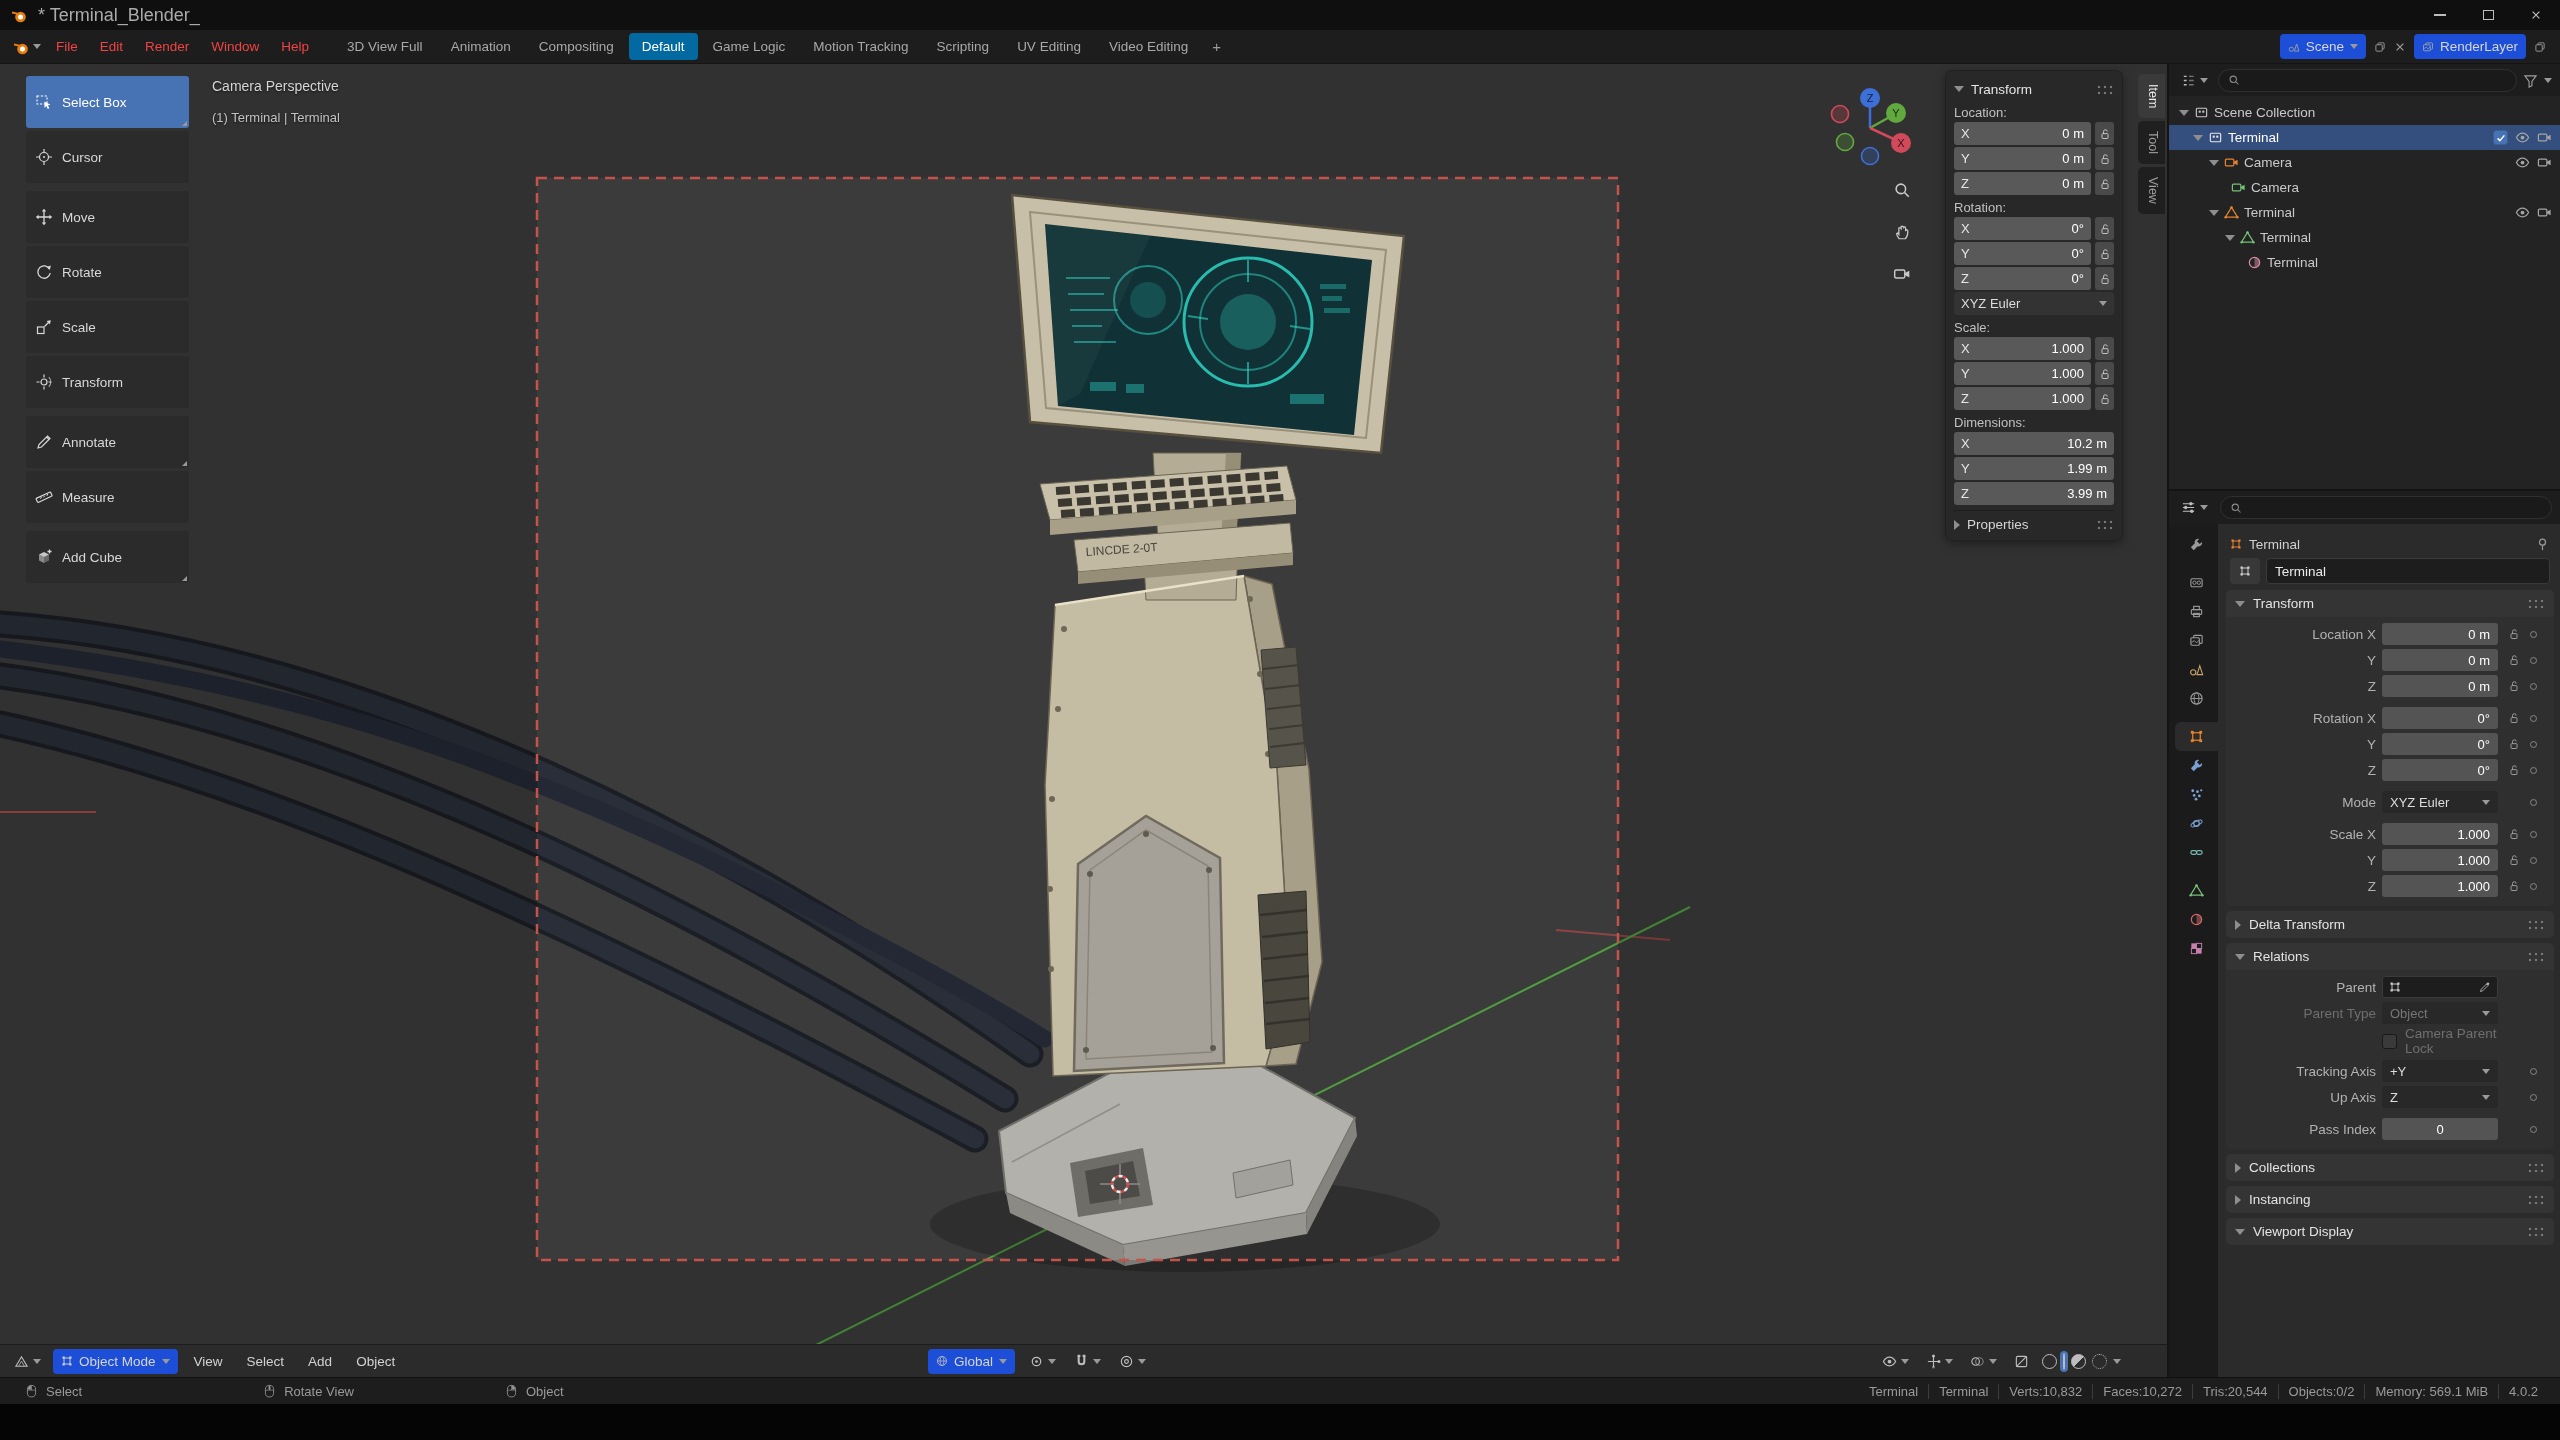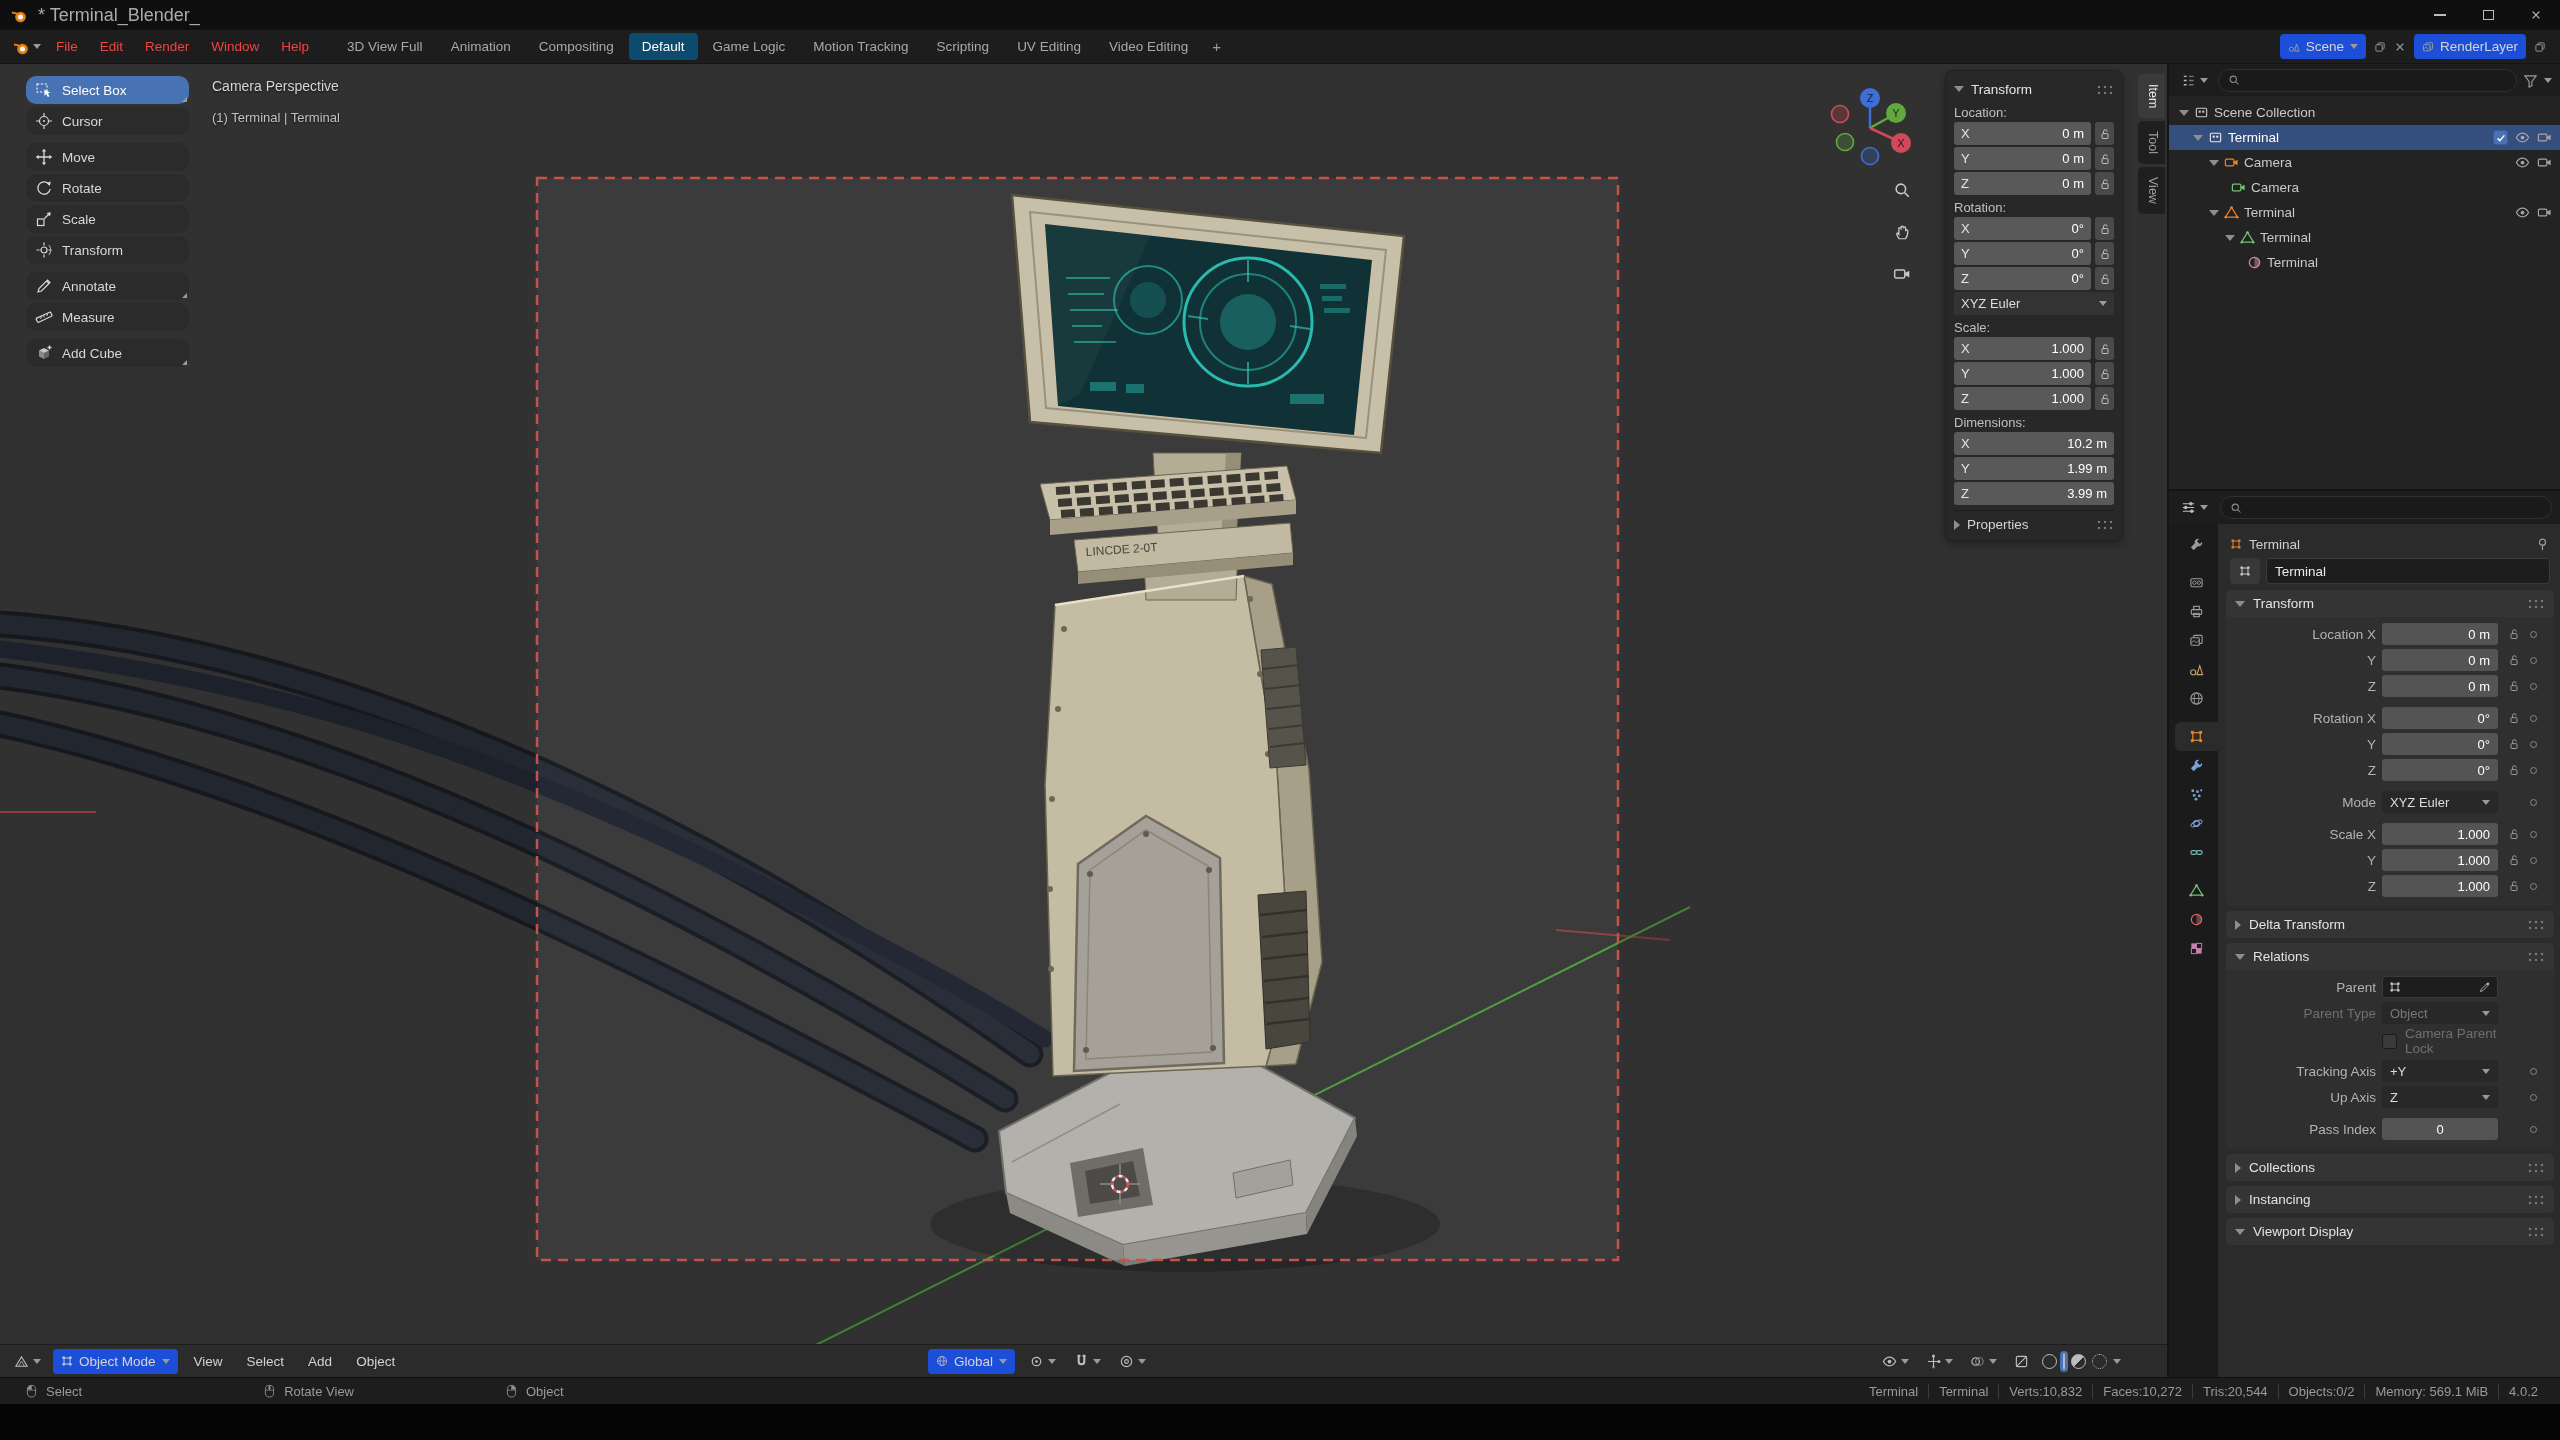--- a/index.html
+++ b/index.html
@@ -25,39 +25,39 @@
   .wbtn { width:48px; height:30px; display:flex; align-items:center; justify-content:center; color:#bdbdbd; }
   .w-min { width:12px; height:2px; background:#bdbdbd; }
   .w-max { width:11px; height:10px; border:1.6px solid #bdbdbd; }
 
   
   .menubar { position:absolute; left:0; top:30px; width:2560px; height:34px; background:#1d1d1d; display:flex; align-items:center; border-bottom:1px solid #141414; }
   .mlogo { margin-left:12px; margin-right:4px; display:flex; align-items:center; gap:3px; }
   .menu-item { padding:0 11px; height:26px; display:flex; align-items:center; color:#ef4444; border-radius:4px; }
   .wstabs { display:flex; align-items:center; margin-left:14px; gap:2px; }
   .wstab { padding:0 13px; height:27px; display:flex; align-items:center; color:#a8a8a8; border-radius:4px; font-size:13.5px; }
-  .wstab.active { background:#0c4a6e; color:#ffffff;text-align:center; }
+  .wstab.active { background:#0369a1; color:#ffffff;text-align:center; }
   .wstab.add { padding:0 9px; color:#9a9a9a; font-size:15px; }
   .mbright { margin-left:auto; margin-right:14px; display:flex; align-items:center; gap:8px; }
   .pill { display:flex; align-items:center; gap:6px; height:25px; padding:0 8px; background:#1d4ed8; border-radius:4px; color:#d5d5d5; }
   .mbicon { color:#9f9f9f; display:flex; align-items:center; }
 
   
   .main { position:absolute; left:0; top:64px; width:2560px; height:1313px; display:flex; }
   .vcol { width:2167px; display:flex; flex-direction:column; }
   .viewport { position:relative; height:1280px; background:#3b3b3b; overflow:hidden; }
   .scene { position:absolute; left:0; top:0; }
 
   
   .vtext { position:absolute; left:212px; top:14px; z-index:4; text-shadow:0 1px 2px rgba(0,0,0,.6); }
   .vtext .l1 { color:#d6d6d6; font-size:14px; }
   .vtext .l2 { color:#c2c2c2; font-size:13px; margin-top:16px; }
 
   .tools { position:absolute; left:26px; top:12px; width:163px; z-index:5; }
-  .tool { position:relative; display:flex; align-items:center; gap:9px; height:28px; margin-bottom:3px; padding:0 9px; background:#2b2b2bee; border-radius:10px; color:#d8d8d8; font-size:13.5px; }
+  .tool { position:relative; display:flex; align-items:center; gap:9px; height:52px; margin-bottom:3px; padding:0 9px; background:#2b2b2bee; border-radius:3px; color:#d8d8d8; font-size:13.5px; }
   .tool.active { background:#4772b3; color:#ffffff; }
   .tool .cornertri { position:absolute; right:2px; bottom:2px; width:0; height:0; border-left:5px solid transparent; border-bottom:5px solid #9a9a9a; }
   .tool.gap { margin-top:8px; }
 
   .gizmo { position:absolute; left:1822px; top:16px; z-index:5; }
   .navbtns { position:absolute; left:1888px; top:112px; z-index:5; display:flex; flex-direction:column; gap:14px; color:#c9c9c9; }
   .navbtn { width:28px; height:28px; display:flex; align-items:center; justify-content:center; }
 
   
   .np { position:absolute; top:6px; right:44px; width:178px; background:rgba(40,40,40,.96); border:1px solid #202020; border-radius:7px; padding:6px 8px 5px 8px; z-index:6; box-shadow:0 3px 10px rgba(0,0,0,.35); }

